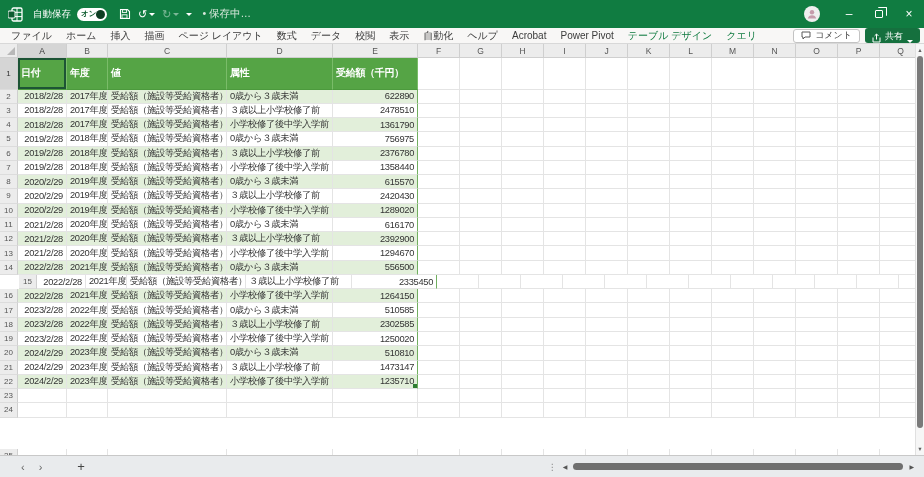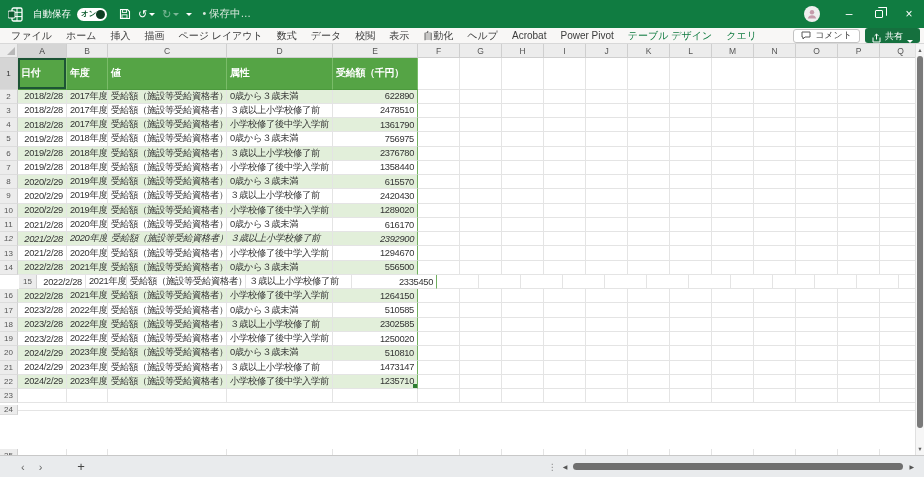--- a/index.html
+++ b/index.html
@@ -437,21 +437,21 @@
           <div class="gc" style="width: 42px;"></div>
           <div class="gc" style="width: 42px;"></div>
           <div class="gc" style="width: 42px;"></div>
           <div class="gc" style="width: 42px;"></div>
           <div class="gc" style="width: 42px;"></div>
           <div class="gc" style="width: 42px;"></div>
           <div class="gc" style="width: 42px;"></div>
           <div class="gc" style="width: 42px;"></div>
           <div class="gc" style="width: 42px;"></div>
         </div>
-        <div class="grow" style="height: 14.28px; font-style: italic;">
+        <div class="grow" style="height: 14.28px;">
           <div class="rh">12</div>
           <div class="gc band num" style="width: 49px;">2021/2/28</div>
           <div class="gc band" style="width: 41px;">2020年度</div>
           <div class="gc band" style="width: 119px;">受給額（施設等受給資格者）</div>
           <div class="gc band" style="width: 106px;">３歳以上小学校修了前</div>
           <div class="gc band num eedge" style="width: 85px;">2392900</div>
           <div class="gc" style="width: 42px;"></div>
           <div class="gc" style="width: 42px;"></div>
           <div class="gc" style="width: 42px;"></div>
           <div class="gc" style="width: 42px;"></div>
@@ -677,21 +677,21 @@
           <div class="gc" style="width: 42px;"></div>
           <div class="gc" style="width: 42px;"></div>
           <div class="gc" style="width: 42px;"></div>
           <div class="gc" style="width: 42px;"></div>
           <div class="gc" style="width: 42px;"></div>
           <div class="gc" style="width: 42px;"></div>
           <div class="gc" style="width: 42px;"></div>
           <div class="gc" style="width: 42px;"></div>
           <div class="gc" style="width: 42px;"></div>
         </div>
-        <div class="grow" style="height: 14.28px; align-items: center;">
+        <div class="grow" style="height: 14.28px;">
           <div class="rh">24</div>
           <div class="gc" style="width: 49px;"></div>
           <div class="gc" style="width: 41px;"></div>
           <div class="gc" style="width: 119px;"></div>
           <div class="gc" style="width: 106px;"></div>
           <div class="gc" style="width: 85px;"></div>
           <div class="gc" style="width: 42px;"></div>
           <div class="gc" style="width: 42px;"></div>
           <div class="gc" style="width: 42px;"></div>
           <div class="gc" style="width: 42px;"></div>

